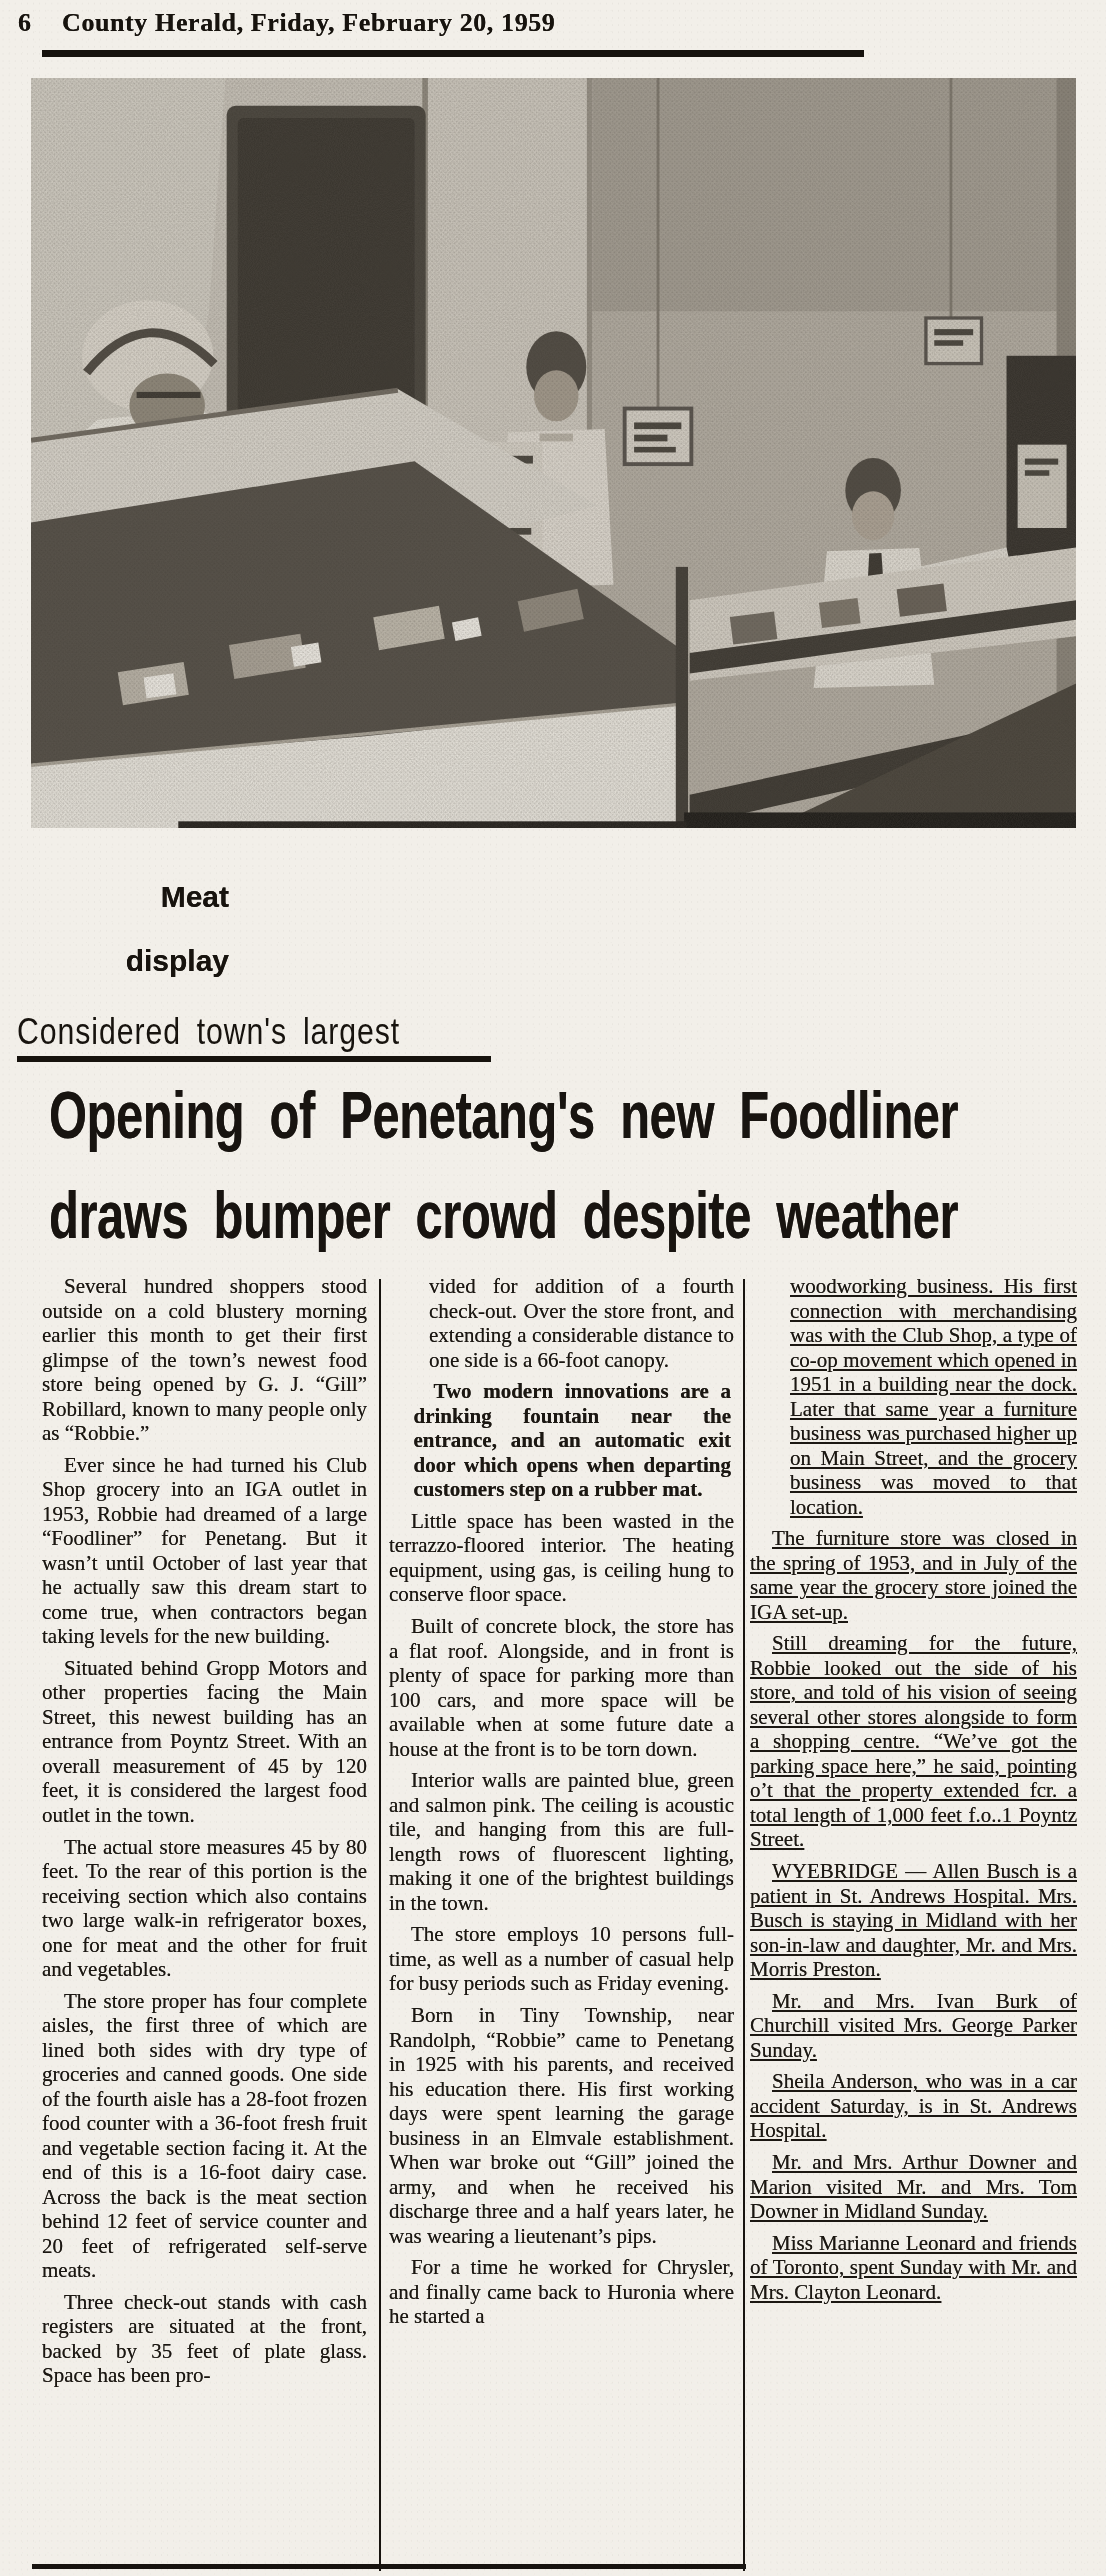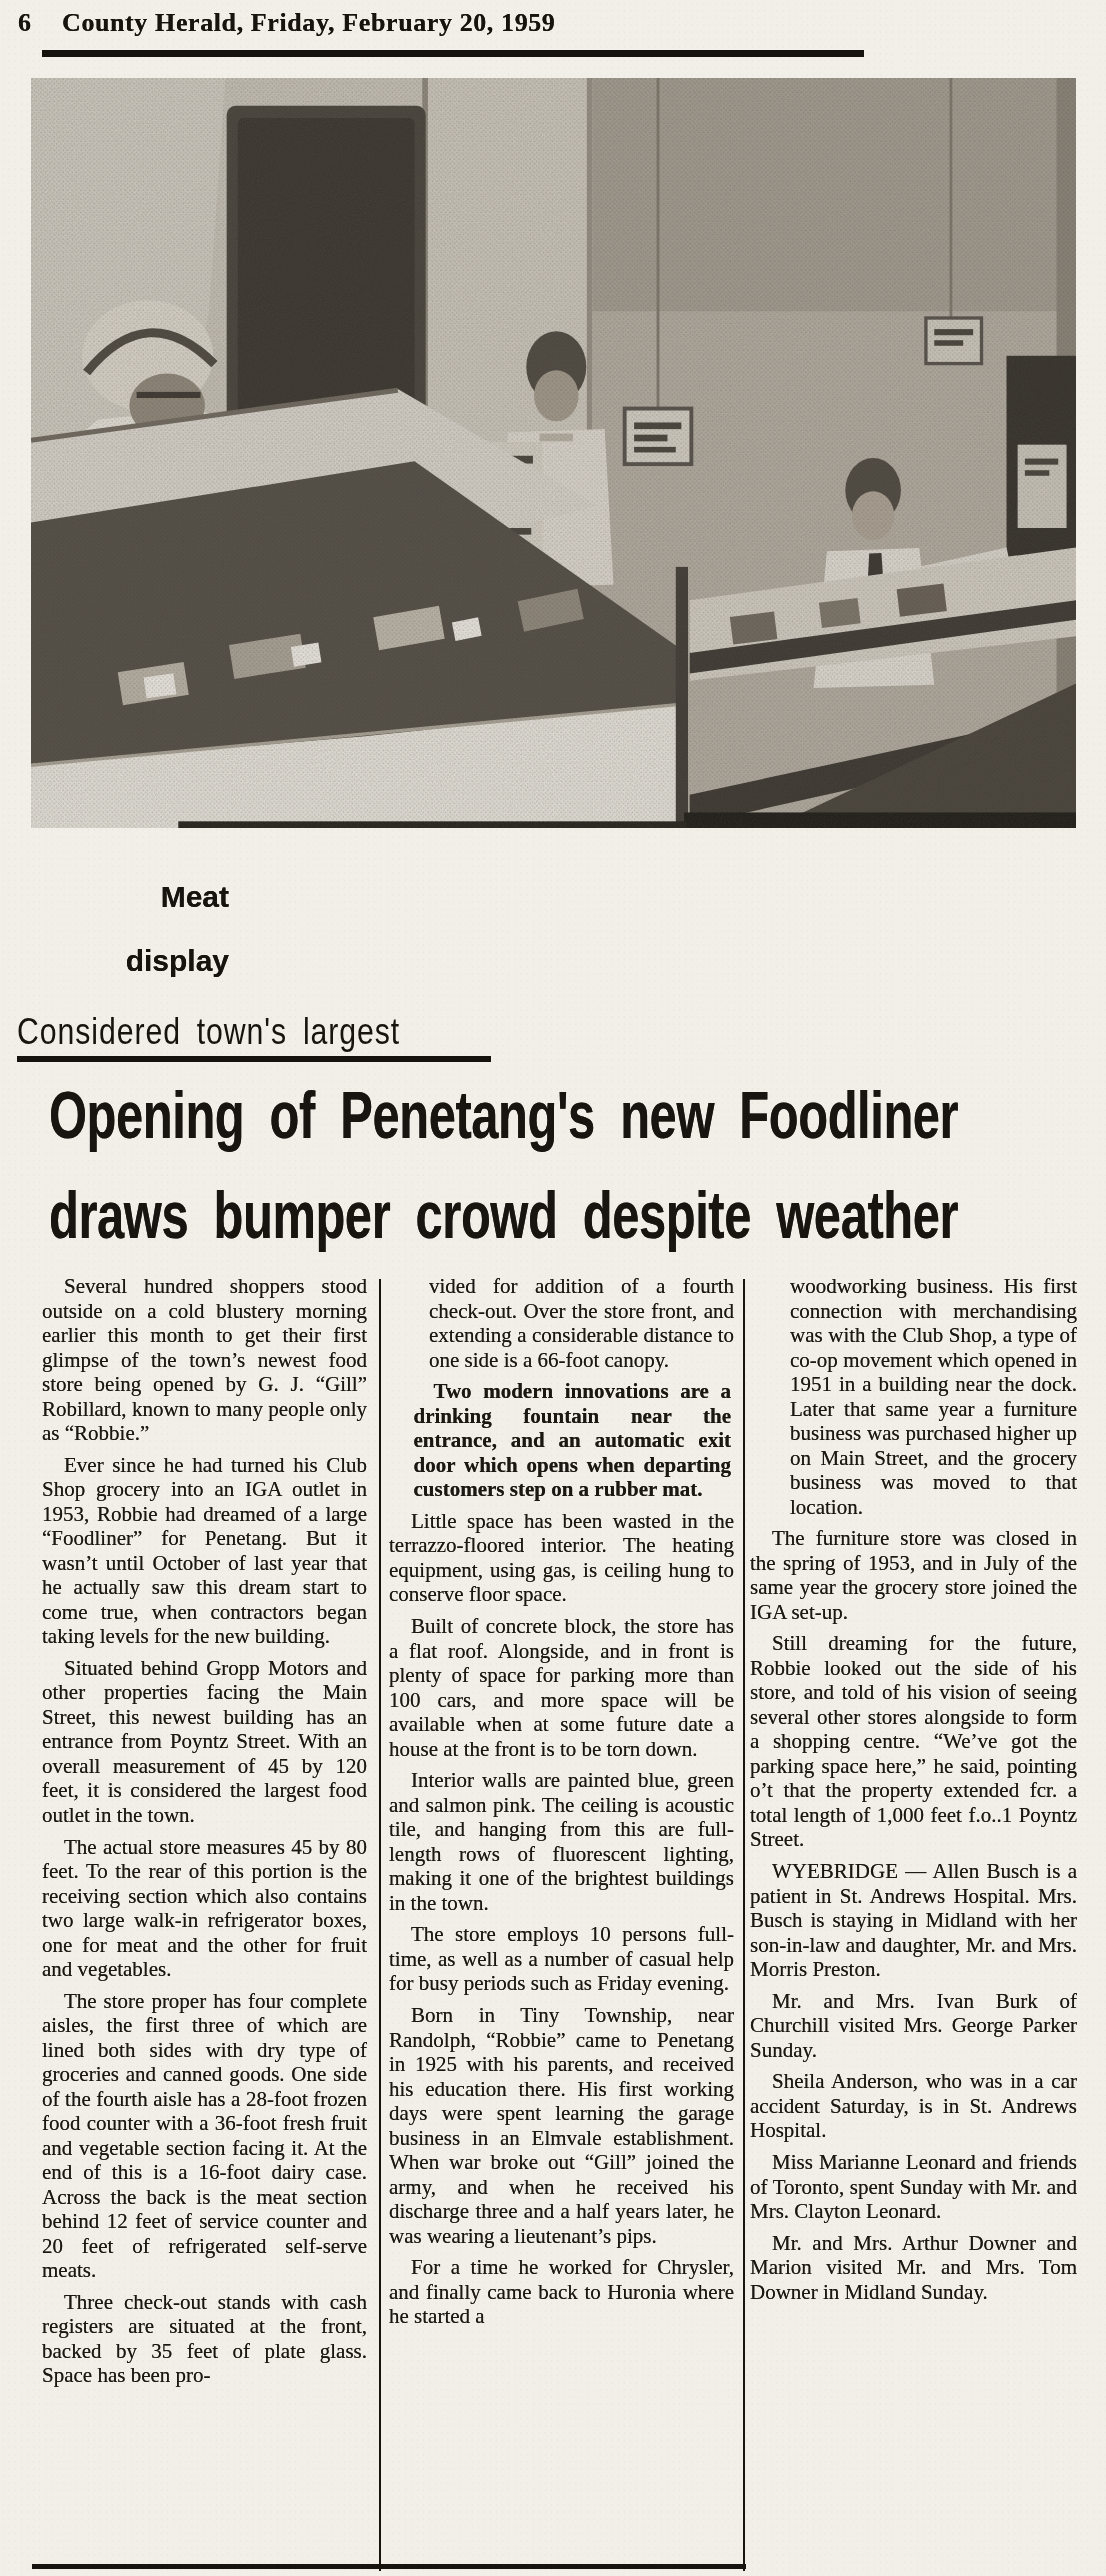--- a/index.html
+++ b/index.html
@@ -59,21 +59,21 @@
   .headline-1{top:1081px;}
   .headline-2{top:1181px;}
   .col{
     position:absolute;top:1274px;
     font:400 21px/24.5px "Liberation Serif", serif;
     text-align:justify;
     text-shadow:0 0 0.3px rgba(27,23,18,0.75);
   }
   .col-1{left:42px;width:325px;}
   .col-2{left:389px;width:345px;}
-  .col-3{left:750px;width:327px;}
+  .col-3{left:750px;width:327px;text-decoration:underline;}
   .col p{margin:0 0 7.2px;text-indent:22px;}
   .col p.no-indent{text-indent:0;margin-left:40px;}
   .col p.bold-para{
     font-weight:700;margin-left:24.5px;margin-right:3px;text-indent:20px;
   }
   .vrule{position:absolute;top:1279px;width:1.7px;height:1292px;background:#17130f;}
   .vrule-1{left:379px;}
   .vrule-2{left:743px;}
   .bottom-rule{position:absolute;left:32px;top:2564px;width:714px;height:5px;background:#17130f;}
   .wye-box{
@@ -251,20 +251,20 @@
 
   <div class="col col-3">
     <p class="no-indent">woodworking business. His first connection with merchandising was with the Club Shop, a type of co-op movement which opened in 1951 in a building near the dock. Later that same year a furniture business was purchased higher up on Main Street, and the grocery business was moved to that location.</p>
     <p>The furniture store was closed in the spring of 1953, and in July of the same year the grocery store joined the IGA set-up.</p>
     <p>Still dreaming for the future, Robbie looked out the side of his store, and told of his vision of seeing several other stores alongside to form a shopping centre. “We’ve got the parking space here,” he said, pointing o’t that the property extended fcr. a total length of 1,000 feet f.o..1 Poyntz Street.</p>
 
 
     <p>WYEBRIDGE — Allen Busch is a patient in St. Andrews Hospital. Mrs. Busch is staying in Midland with her son-in-law and daughter, Mr. and Mrs. Morris Preston.</p>
     <p>Mr. and Mrs. Ivan Burk of Churchill visited Mrs. George Parker Sunday.</p>
     <p>Sheila Anderson, who was in a car accident Saturday, is in St. Andrews Hospital.</p>
+    <p>Mr. and Mrs. Arthur Downer and Marion visited Mr. and Mrs. Tom Downer in Midland Sunday.</p>
     <p>Miss Marianne Leonard and friends of Toronto, spent Sunday with Mr. and Mrs. Clayton Leonard.</p>
-    <p>Mr. and Mrs. Arthur Downer and Marion visited Mr. and Mrs. Tom Downer in Midland Sunday.</p>
   </div>
 
   <div class="bottom-rule"></div>
 
 </div>
 
 
 </body></html>

